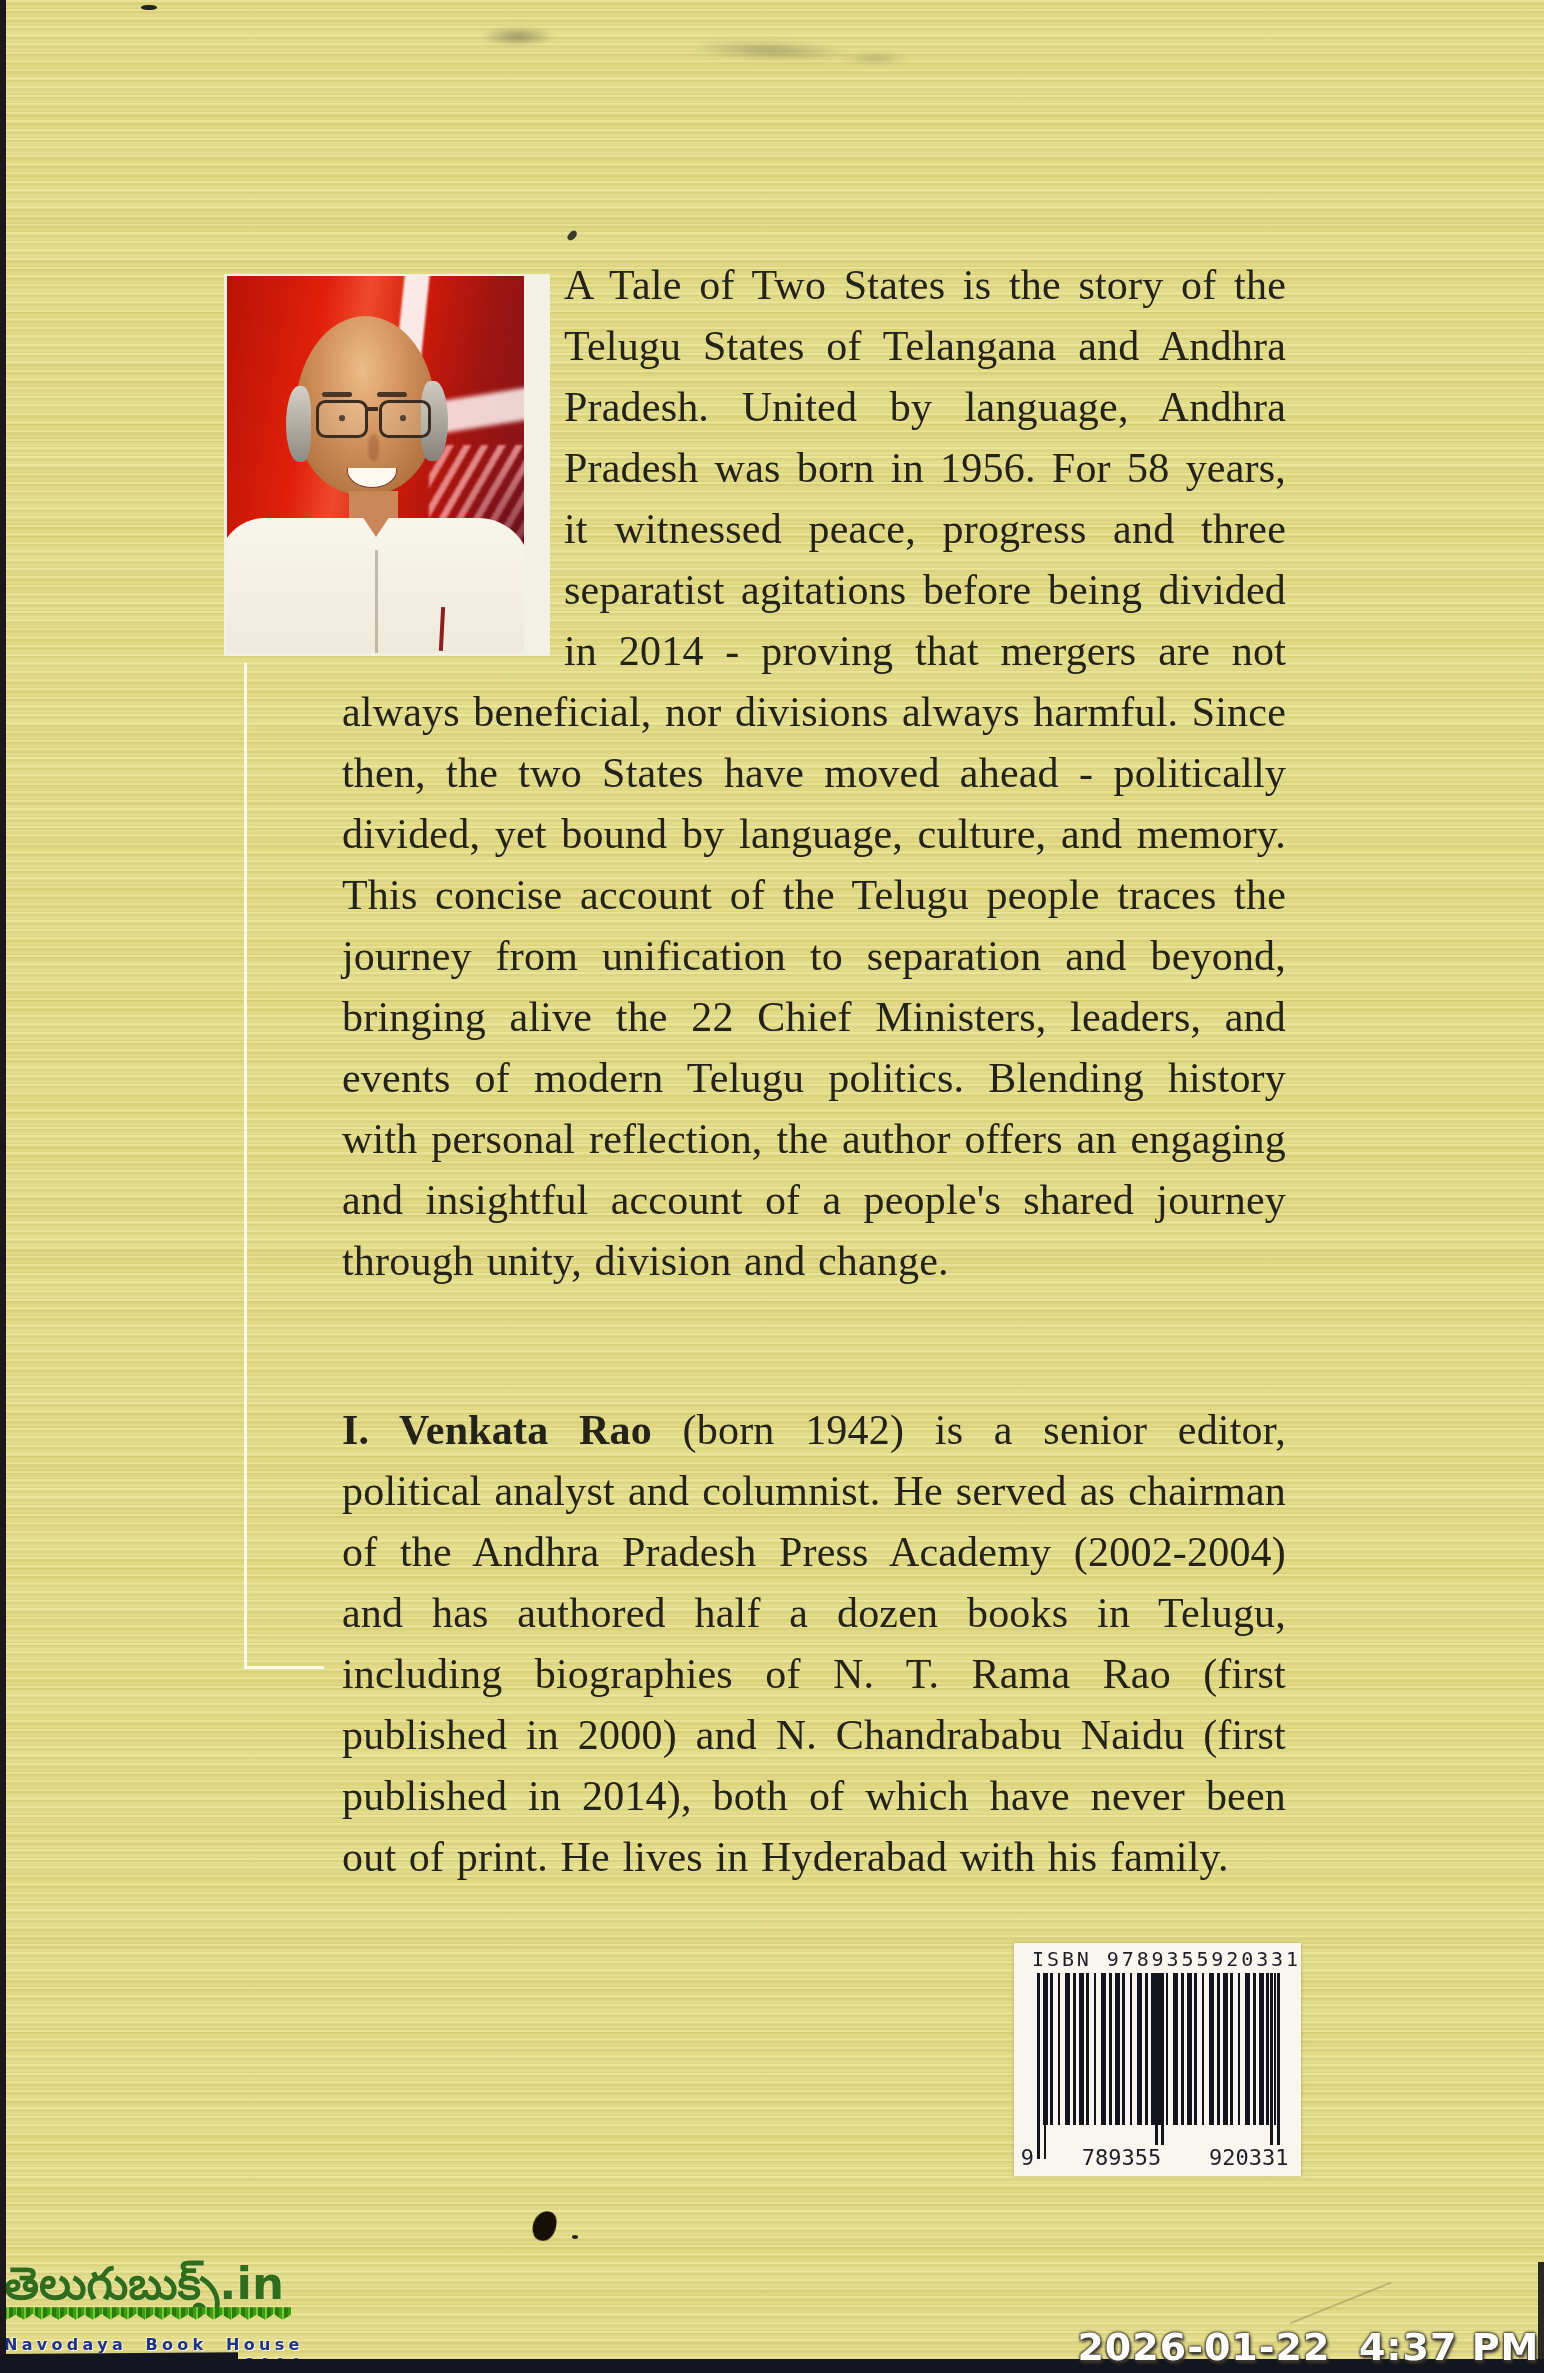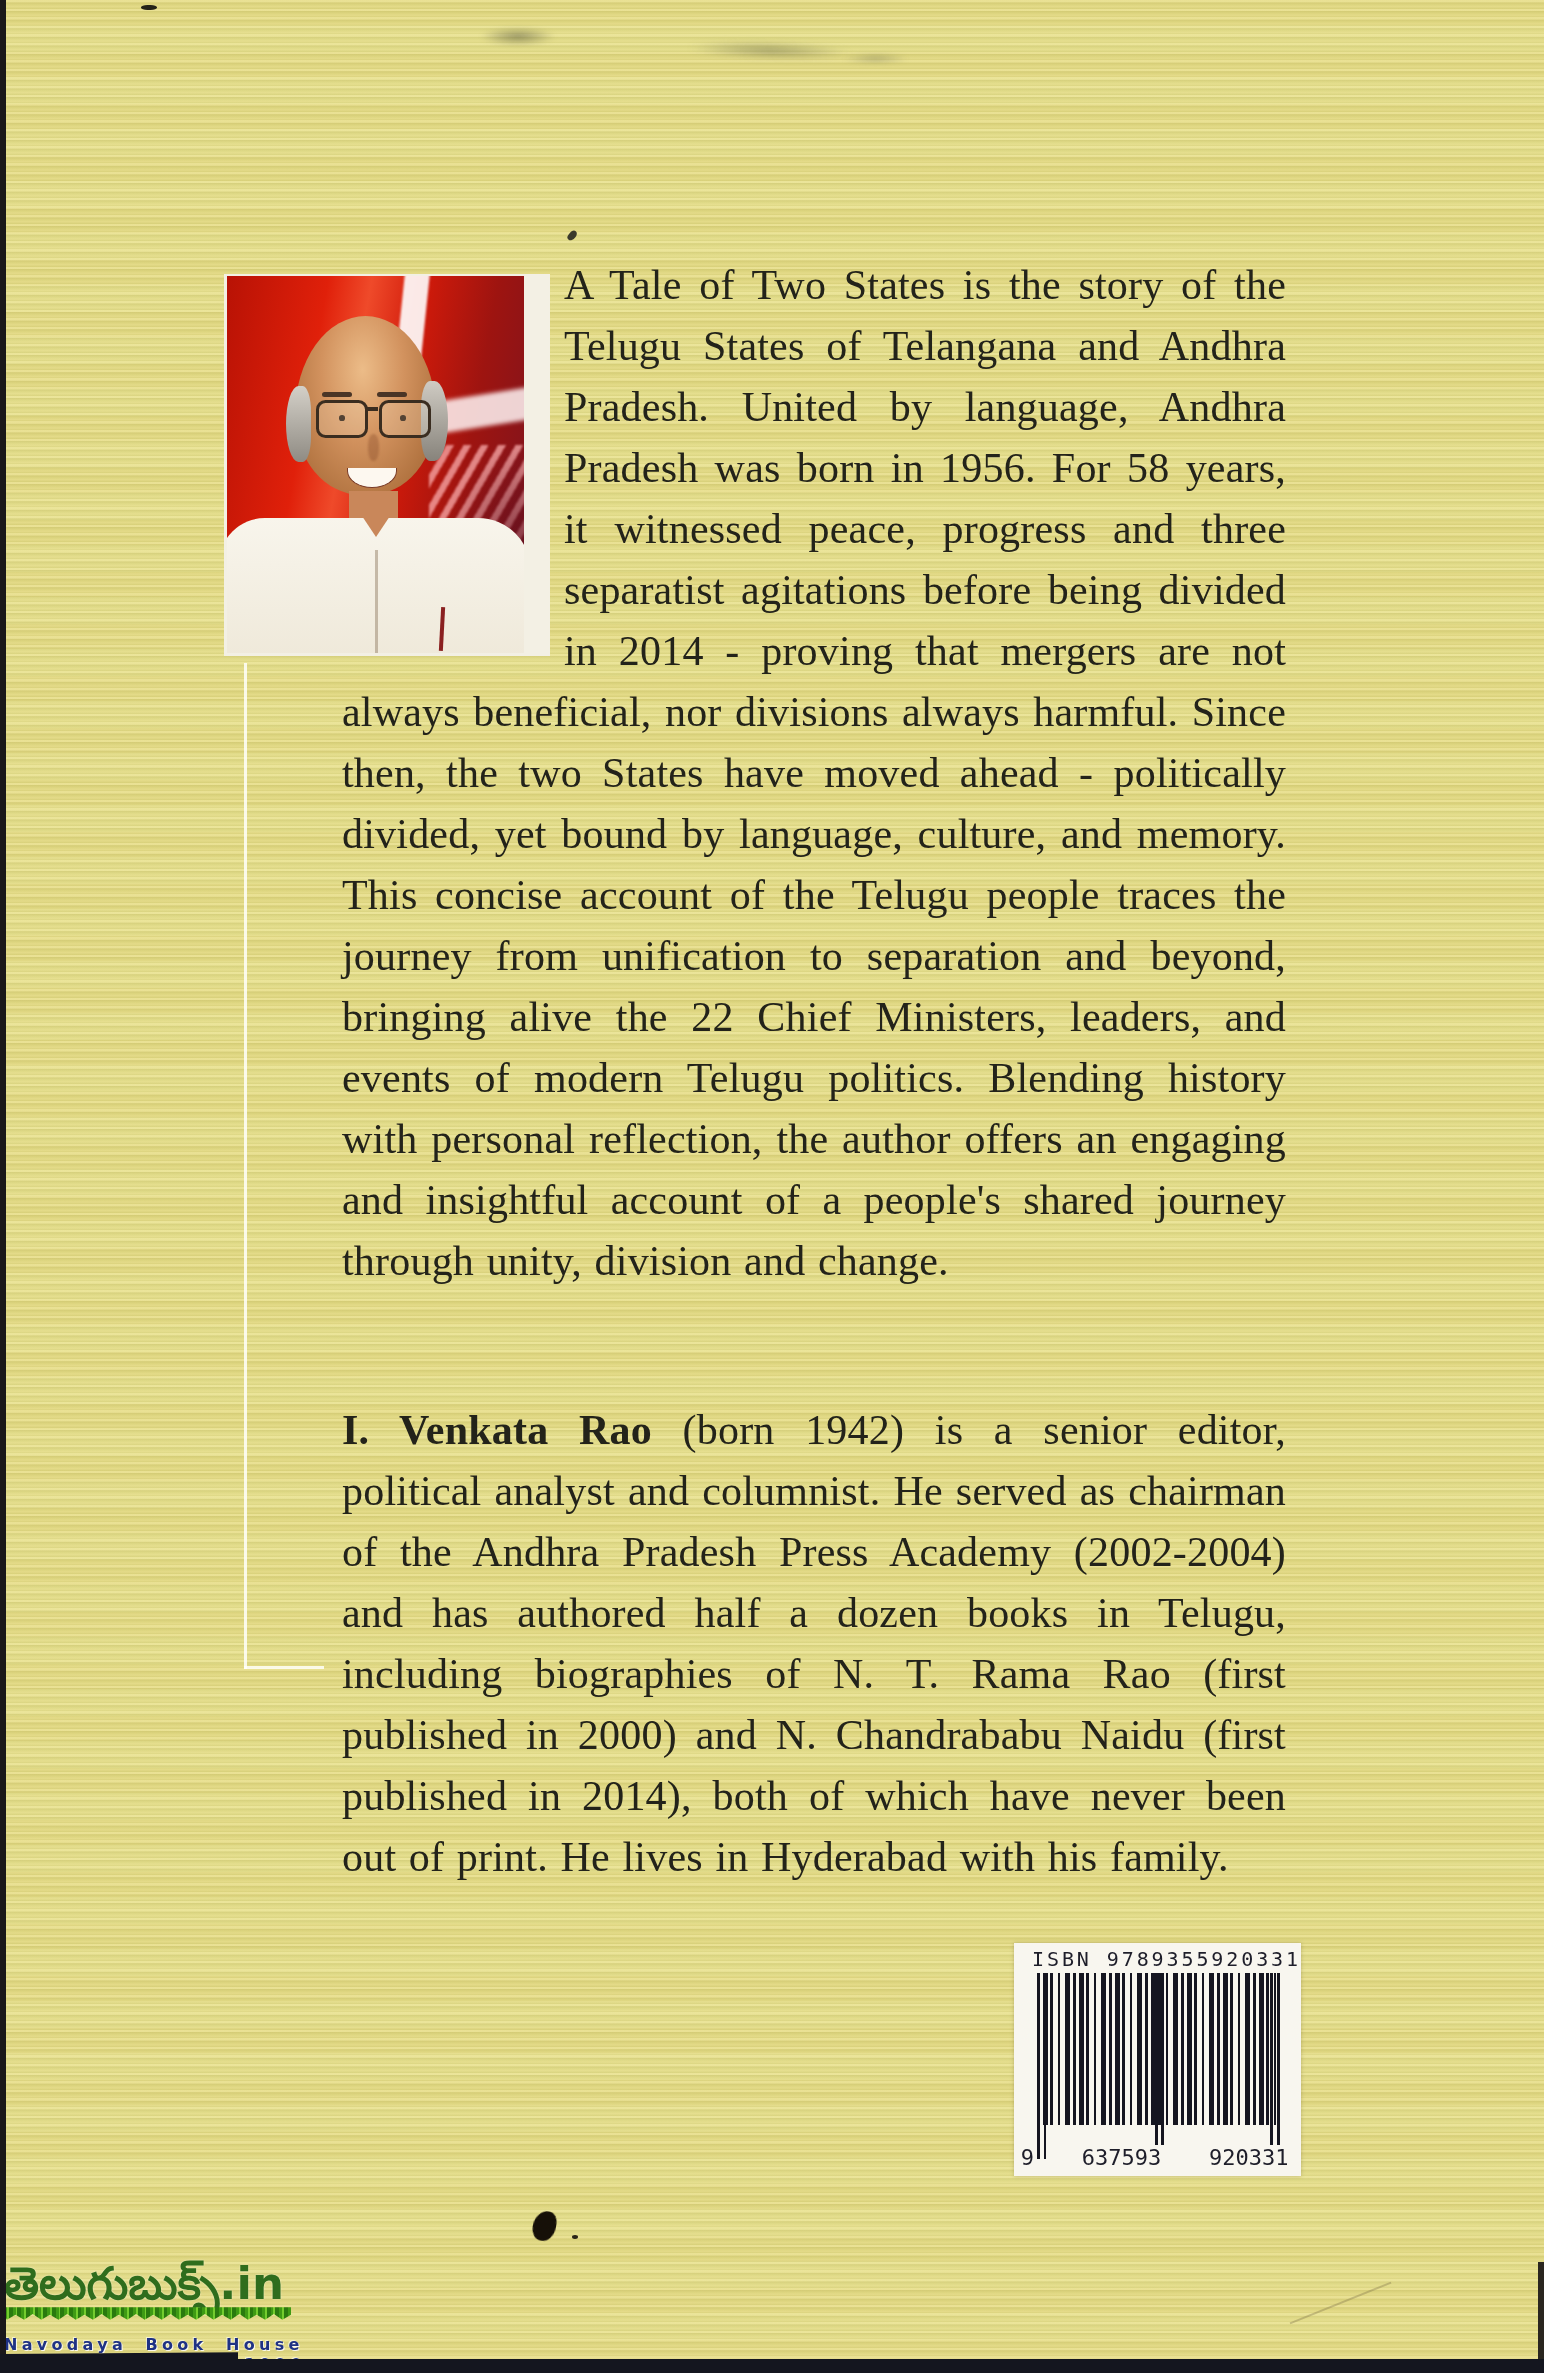--- a/index.html
+++ b/index.html
@@ -163,35 +163,36 @@
     <div class="isbn-top">ISBN 9789355920331</div>
     <div class="bars"></div>
     <div class="guard g1"></div>
     <div class="guard g2"></div>
     <div class="guard g3"></div>
     <div class="guard g4"></div>
     <div class="guard g5"></div>
     <div class="guard g6"></div>
     <div class="isbn-bottom">
       <span>9</span>
-      <span>637593</span>
+      <span>789355</span>
       <span>920331</span>
     </div>
   </div>
 
   <div class="logo">
     <div class="logo-telugu">తెలుగుబుక్స్.in</div>
     <div class="logo-grass"></div>
     <div class="logo-line1">Navodaya Book House</div>
     <div class="logo-line2-row">
       <span class="logo-book-icon"></span>
       <span class="logo-line2">Since...1990</span>
     </div>
   </div>
 
+  <div class="timestamp">2026-01-22  4:37 PM</div>
 
   <div class="edge-left"></div>
   <div class="edge-right-low"></div>
   <div class="edge-bottom-left"></div>
   <div class="edge-bottom"></div>
 
 </div>
 
 
 </body></html>

